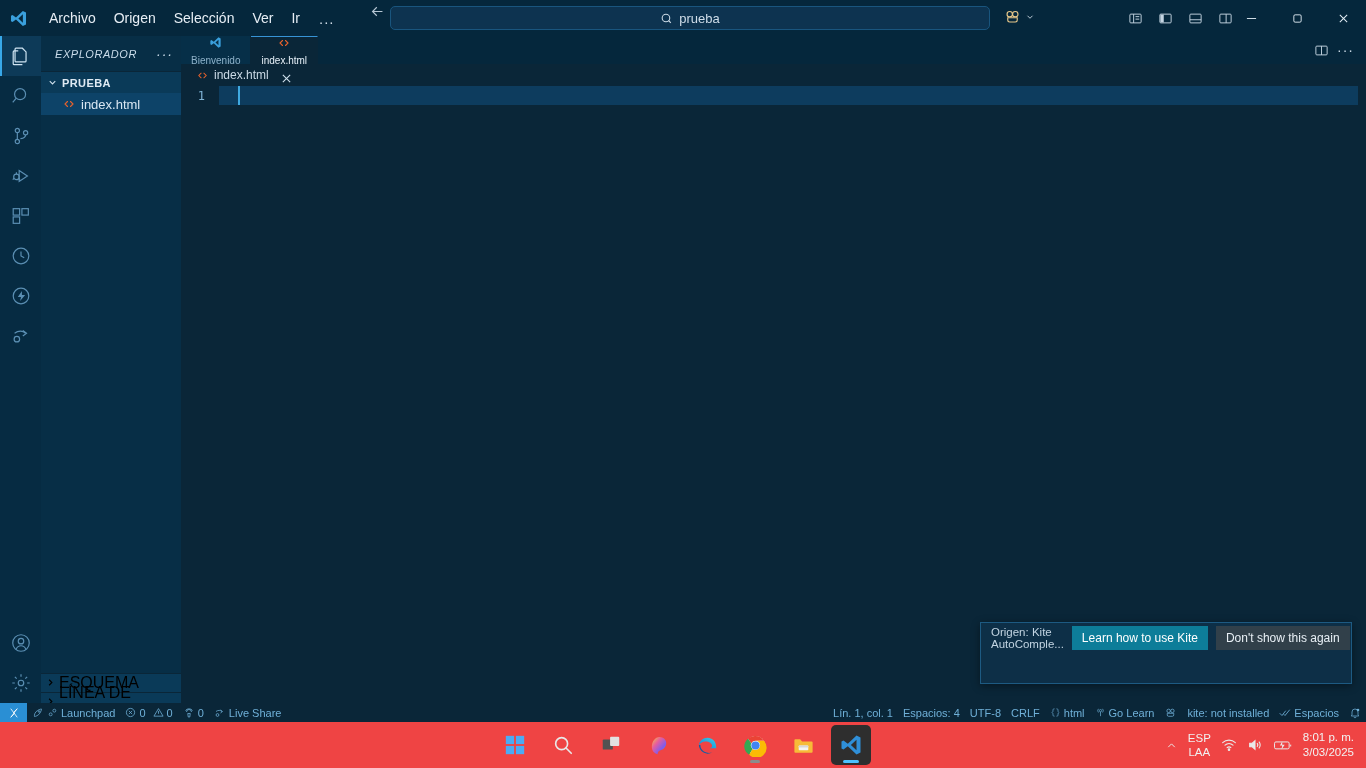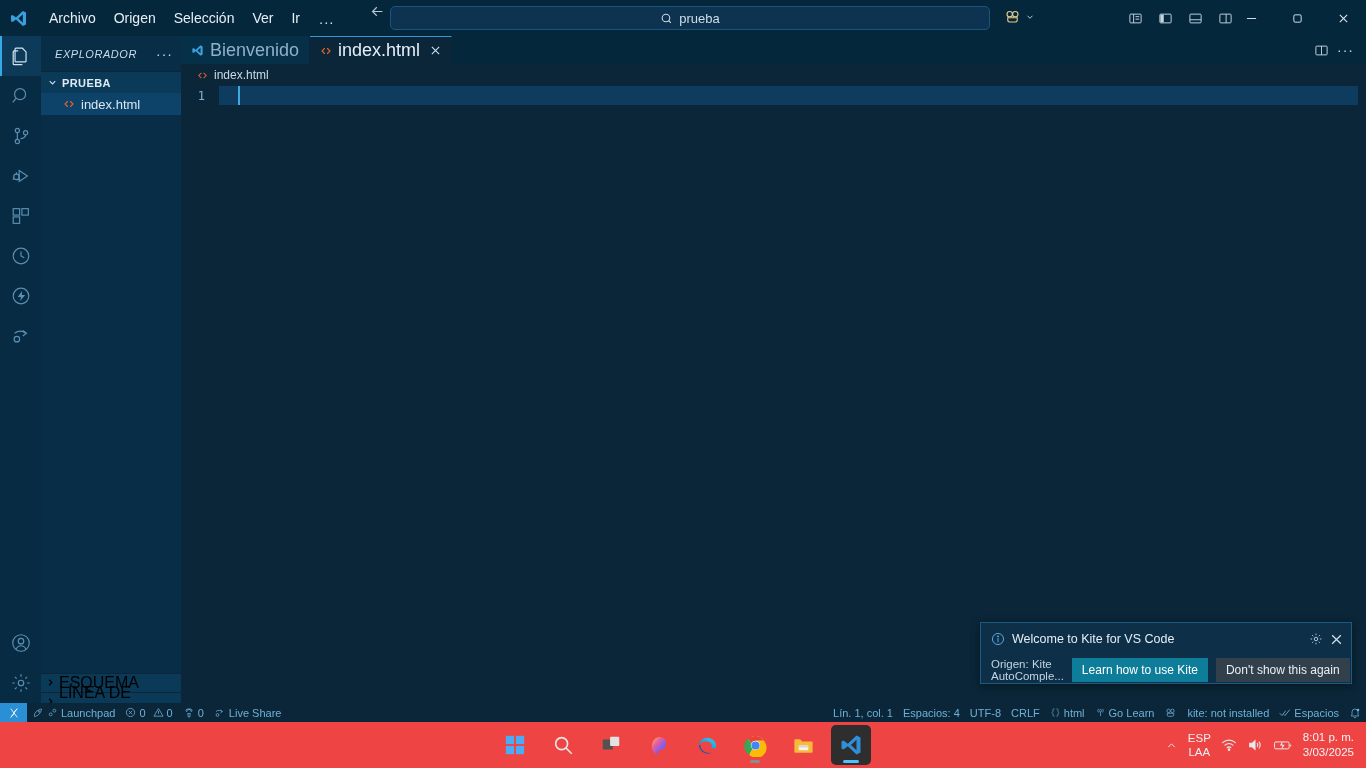--- a/index.html
+++ b/index.html
@@ -110,22 +110,22 @@
   .editorgroup {
     position: absolute; left: 181px; top: 36px; width: 1185px; height: 675px;
     background: #0a2638;
   }
   .tabbar {
     height: 28px; background: #05273c; display: flex; align-items: stretch;
     position: relative;
   }
   .tab {
     display: flex; align-items: center; gap: 6px; padding: 0 10px;
-    font-size: 18px; color: #8fb1c8; background: #062f48;
-    border-right: 1px solid #0a2638; cursor: pointer; min-width: 60px;
+    font-size: 10px; color: #8fb1c8; background: #062f48;
+    border-right: 1px solid #0a2638; cursor: pointer; min-width: 60px; flex-direction: column;
   }
   .tab.active {
     background: #0a2638; color: #e6f0f8;
     border-top: 1px solid #3794d6;
   }
   .tab .tclose { margin-left: 4px; color: #cfe0ec; font-size: 14px; line-height: 1; }
   .tabactions {
     margin-left: auto; display: flex; align-items: center; gap: 8px; padding-right: 12px;
   }
   .tabactions .ta { color: #c5d5e2; display:flex; align-items:center; }
@@ -475,41 +475,20 @@
     <div class="editorbody">
       <div class="line-row">
         <span class="linenum">1</span>
         <span class="curline"></span>
       </div>
       <div class="cursor"></div>
     </div>
   </div>
 
   <div class="notif">
-    <div class="notif-top">
-      <span class="notif-ic">
-        <svg width="14" height="14" viewBox="0 0 24 24" fill="none" stroke="#5fb2e8" stroke-width="1.6">
-            <circle cx="12" cy="12" r="9.5"></circle>
-            <path d="M12 11v6" stroke-linecap="round"></path>
-            <circle cx="12" cy="7.6" r="1" fill="#5fb2e8"></circle>
-          </svg>
-      </span>
-      <span class="notif-msg">Welcome to Kite for VS Code</span>
-      <span class="notif-ic">
-        <svg width="14" height="14" viewBox="0 0 24 24" fill="none" stroke="currentColor" stroke-width="1.5">
-            <circle cx="12" cy="12" r="3"></circle>
-            <path d="M12 2.8v2.6M12 18.6v2.6M21.2 12h-2.6M5.4 12H2.8M18.6 5.4l-1.9 1.9M7.3 16.7l-1.9 1.9M18.6 18.6l-1.9-1.9M7.3 7.3L5.4 5.4"></path>
-          </svg>
-      </span>
-      <span class="notif-ic">
-        <svg width="13" height="13" viewBox="0 0 12 12" stroke="currentColor" stroke-width="1.2">
-            <path d="M2 2l8 8M10 2l-8 8"></path>
-          </svg>
-      </span>
-    </div>
     <div class="notif-bottom">
       <span class="notif-src">Origen: Kite AutoComple...</span>
       <button class="btn btn-primary">Learn how to use Kite</button>
       <button class="btn btn-secondary">Don't show this again</button>
     </div>
   </div>
 
   <div class="statusbar">
     <div class="sb-remote">
       <svg width="12" height="12" viewBox="0 0 24 24" fill="none" stroke="currentColor" stroke-width="1.8" stroke-linecap="round">

